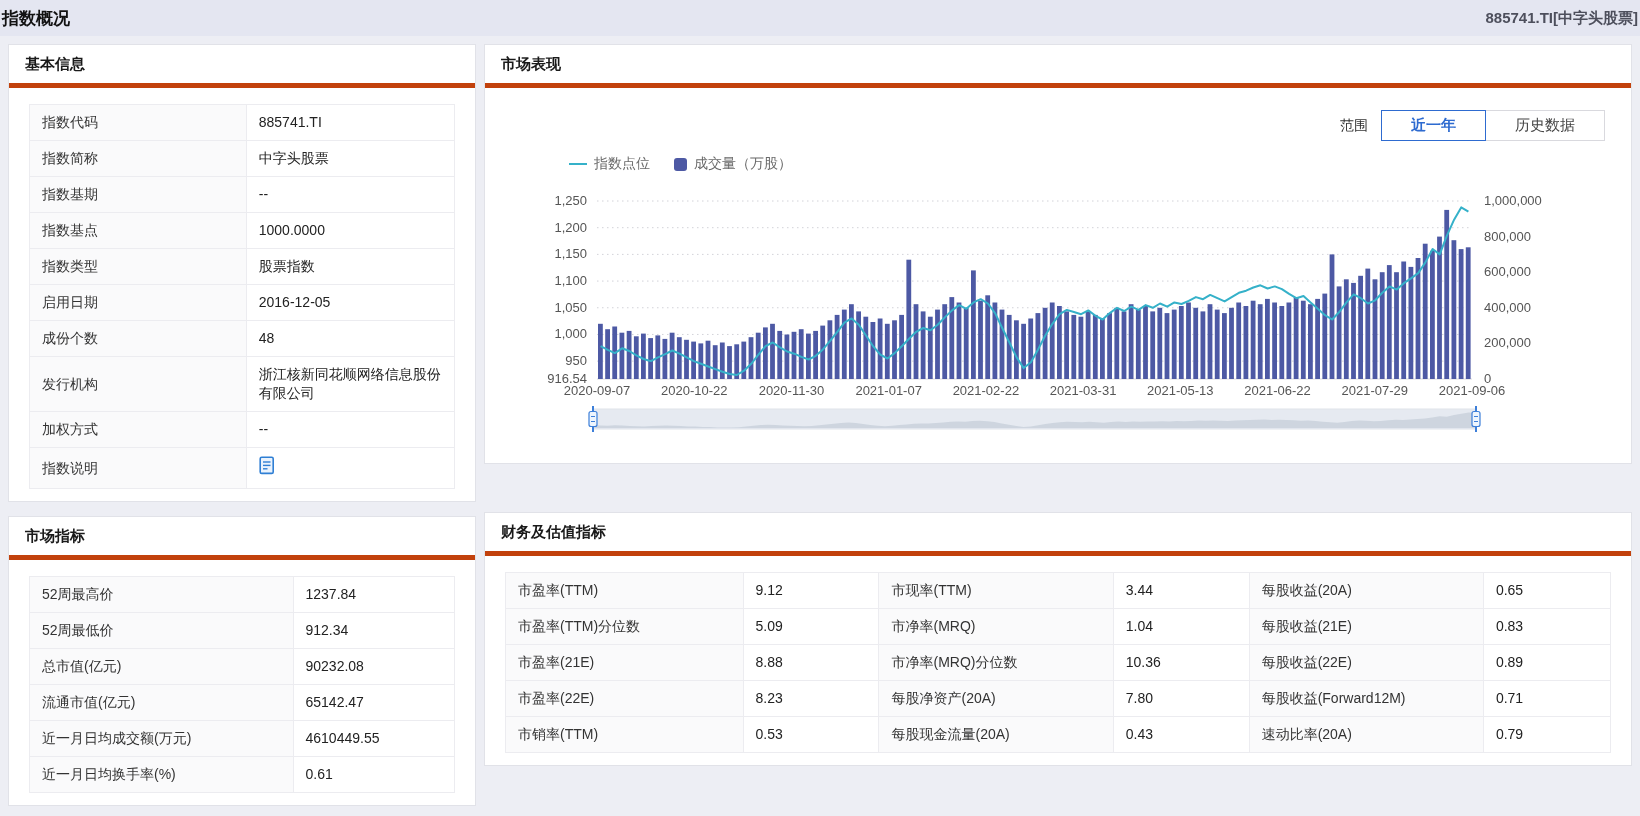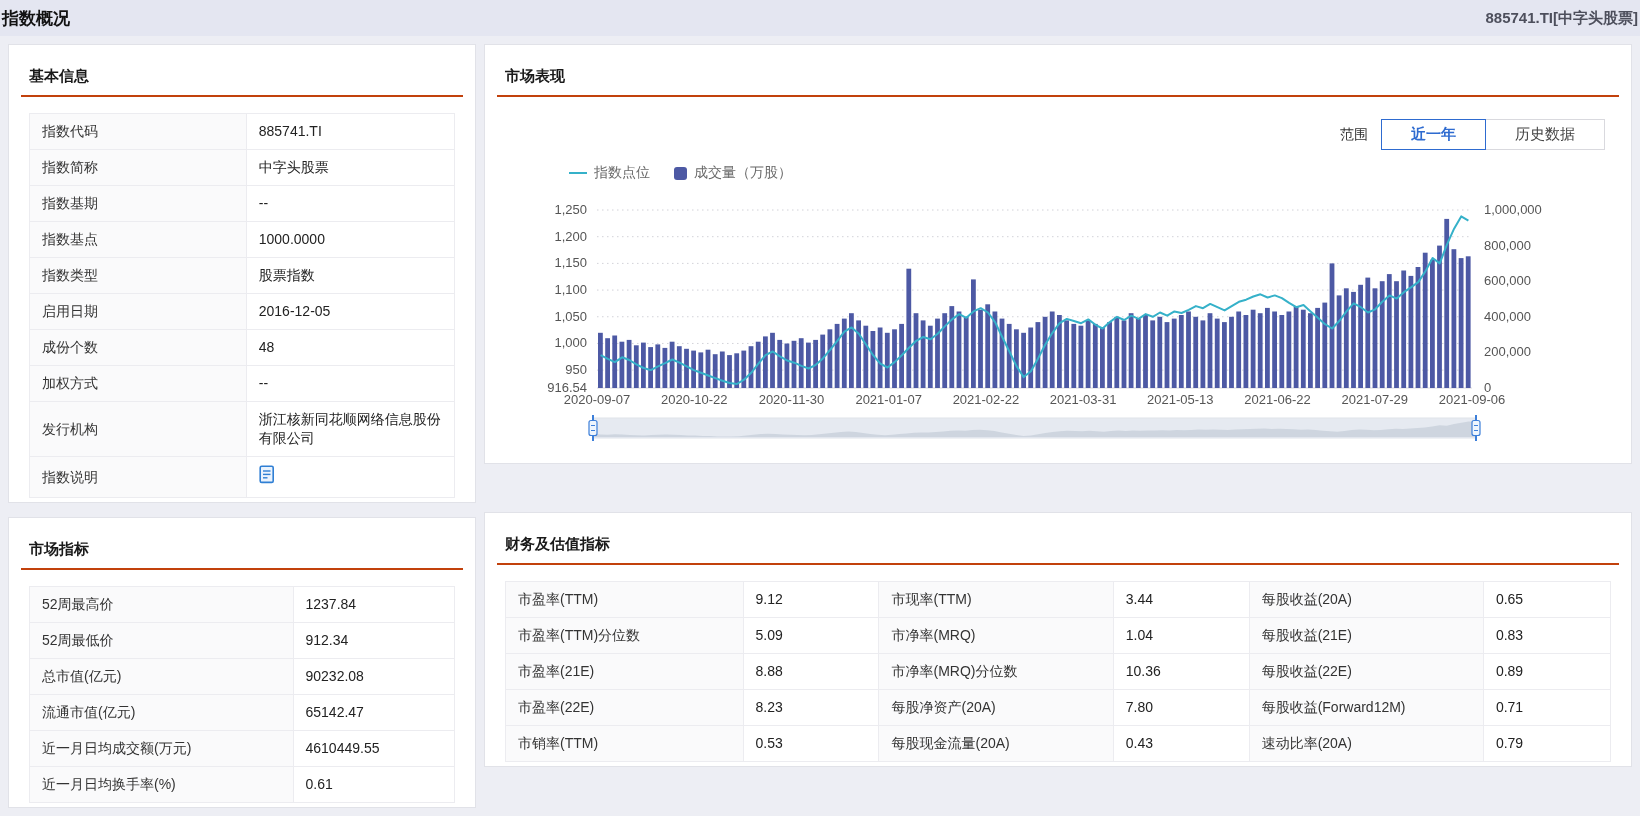--- a/index.html
+++ b/index.html
@@ -18,26 +18,26 @@
   }
   .topbar .title { font-size:17px; font-weight:bold; color:#121212; }
   .topbar .code  { font-size:15px; font-weight:bold; color:#4d4f5c; }
 
   .content { display:flex; gap:8px; padding:8px; }
   .col-left  { width:468px; flex:none; display:flex; flex-direction:column; }
   .col-right { flex:1; display:flex; flex-direction:column; }
 
   .panel { background:#fff; border:1px solid #e1e2e8; }
   .panel h2 {
-    margin:12px; padding:10px 8px 9px;
+    margin:0; padding:10px 16px 9px;
     font-size:15px; font-weight:bold; color:#1a1a1a;
-    border-bottom:2px solid #c2410c;
+    border-bottom:5px solid #c2410c;
   }
 
-  table { border-collapse:collapse; margin:16px 20px 4px; width:calc(100% - 40px); font-size:14px; table-layout:fixed; }
+  table { border-collapse:collapse; margin:16px 20px 12px; width:calc(100% - 40px); font-size:14px; table-layout:fixed; }
   td { border:1px solid #ececf0; padding:8px 12px; color:#333; line-height:19px; word-break:break-all; }
   td.lbl { background:#fafafb; color:#333; }
   td.val { background:#fff; color:#222; }
 
   #basic-info-table td.lbl { width:51%; }
   #market-ind-table td.lbl { width:62%; }
 
   
   .chart-body { padding:0 12px 10px; }
   .range-row {
@@ -94,26 +94,26 @@
             </tr>
             <tr>
               <td class="lbl">启用日期</td>
               <td class="val">2016-12-05</td>
             </tr>
             <tr>
               <td class="lbl">成份个数</td>
               <td class="val">48</td>
             </tr>
             <tr>
+              <td class="lbl">发行机构</td>
+              <td class="val">浙江核新同花顺网络信息股份有限公司</td>
+            </tr>
+            <tr>
               <td class="lbl">加权方式</td>
               <td class="val">--</td>
-            </tr>
-            <tr>
-              <td class="lbl">发行机构</td>
-              <td class="val">浙江核新同花顺网络信息股份有限公司</td>
             </tr>
             <tr>
               <td class="lbl">指数说明</td>
               <td class="val"><span style="display: inline-block; cursor: pointer; line-height: 0;"><svg width="17" height="19" viewBox="0 0 17 19">
                     <rect x="1.2" y="1.2" width="13" height="16.2" rx="1.5" fill="#eaf3fd" stroke="#2f7fd4" stroke-width="1.6"></rect>
                     <line x1="4" y1="6" x2="11.5" y2="6" stroke="#2f7fd4" stroke-width="1.4"></line>
                     <line x1="4" y1="9.4" x2="11.5" y2="9.4" stroke="#2f7fd4" stroke-width="1.4"></line>
                     <line x1="4" y1="12.8" x2="8.5" y2="12.8" stroke="#2f7fd4" stroke-width="1.4"></line>
                   </svg></span></td>
             </tr>

